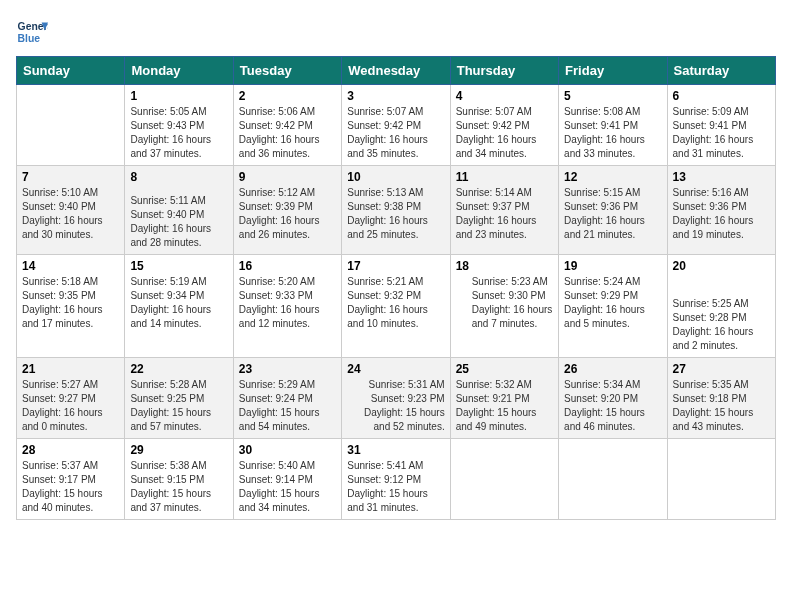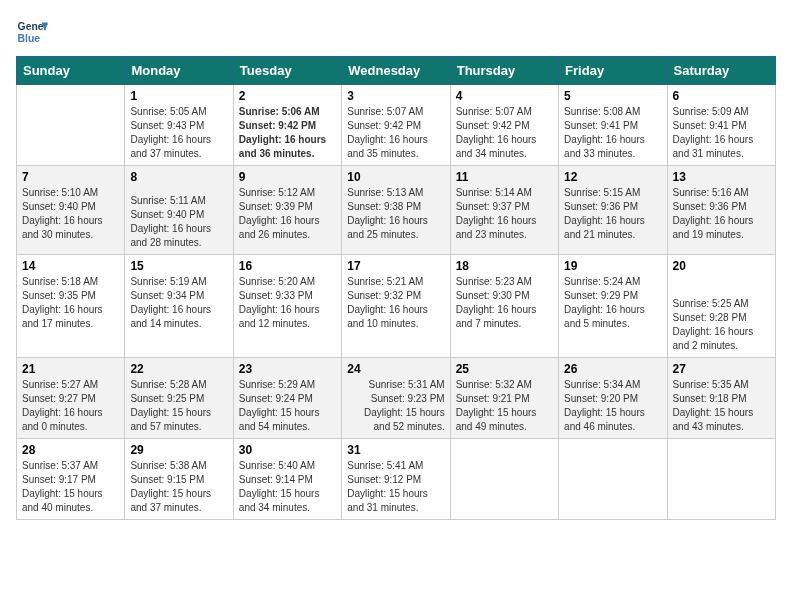--- a/index.html
+++ b/index.html
@@ -116,21 +116,21 @@
         <td class="empty-cell"></td>
         <td>
           <span class="day-number">1</span>
           <div class="day-info" style="white-space: pre-line;">Sunrise: 5:05 AM
 Sunset: 9:43 PM
 Daylight: 16 hours
 and 37 minutes.</div>
         </td>
         <td>
           <span class="day-number">2</span>
-          <div class="day-info" style="white-space: pre-line; font-weight: bold;">Sunrise: 5:06 AM
+          <div class="day-info" style="white-space: pre-line;">Sunrise: 5:06 AM
 Sunset: 9:42 PM
 Daylight: 16 hours
 and 36 minutes.</div>
         </td>
         <td>
           <span class="day-number">3</span>
           <div class="day-info" style="white-space: pre-line;">Sunrise: 5:07 AM
 Sunset: 9:42 PM
 Daylight: 16 hours
 and 35 minutes.</div>
@@ -232,21 +232,21 @@
         </td>
         <td>
           <span class="day-number">17</span>
           <div class="day-info" style="white-space: pre-line;">Sunrise: 5:21 AM
 Sunset: 9:32 PM
 Daylight: 16 hours
 and 10 minutes.</div>
         </td>
         <td>
           <span class="day-number">18</span>
-          <div class="day-info" style="white-space: pre-line;">Sunrise: 5:23 AM
+          <div class="day-info" style="white-space: pre-line; margin-left: 16px;">Sunrise: 5:23 AM
 Sunset: 9:30 PM
 Daylight: 16 hours
 and 7 minutes.</div>
         </td>
         <td>
           <span class="day-number">19</span>
           <div class="day-info" style="white-space: pre-line;">Sunrise: 5:24 AM
 Sunset: 9:29 PM
 Daylight: 16 hours
 and 5 minutes.</div>

